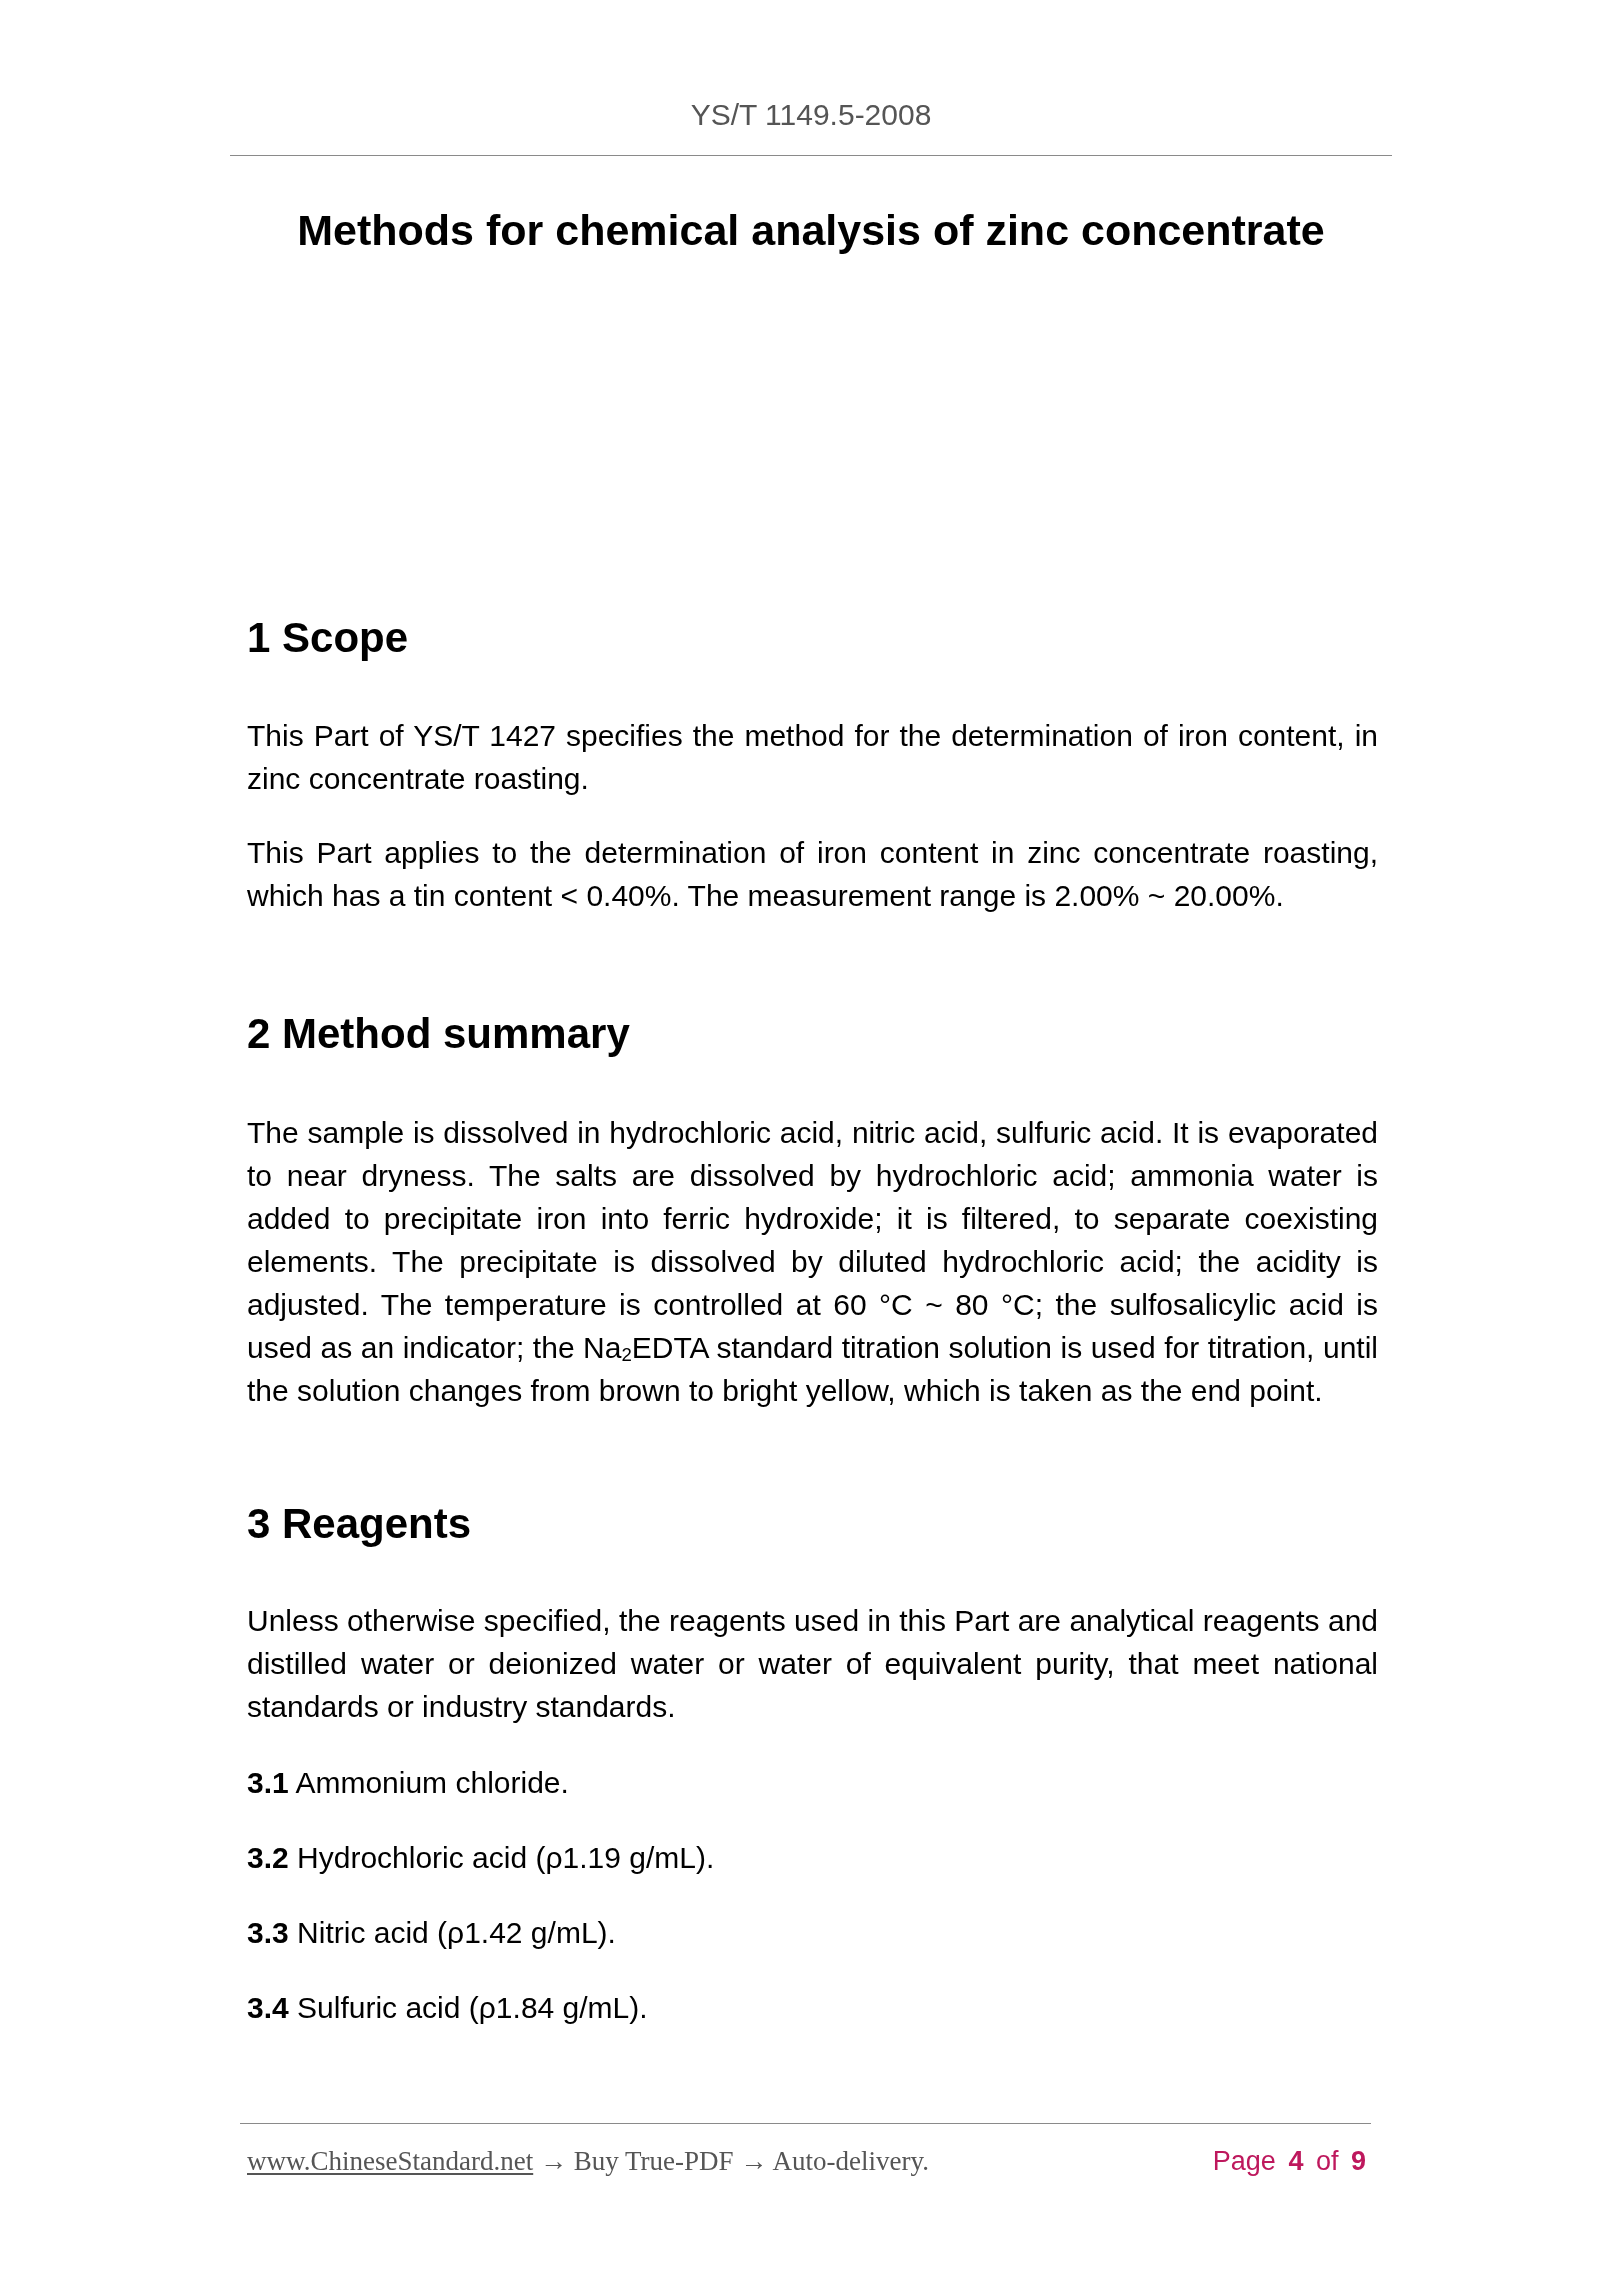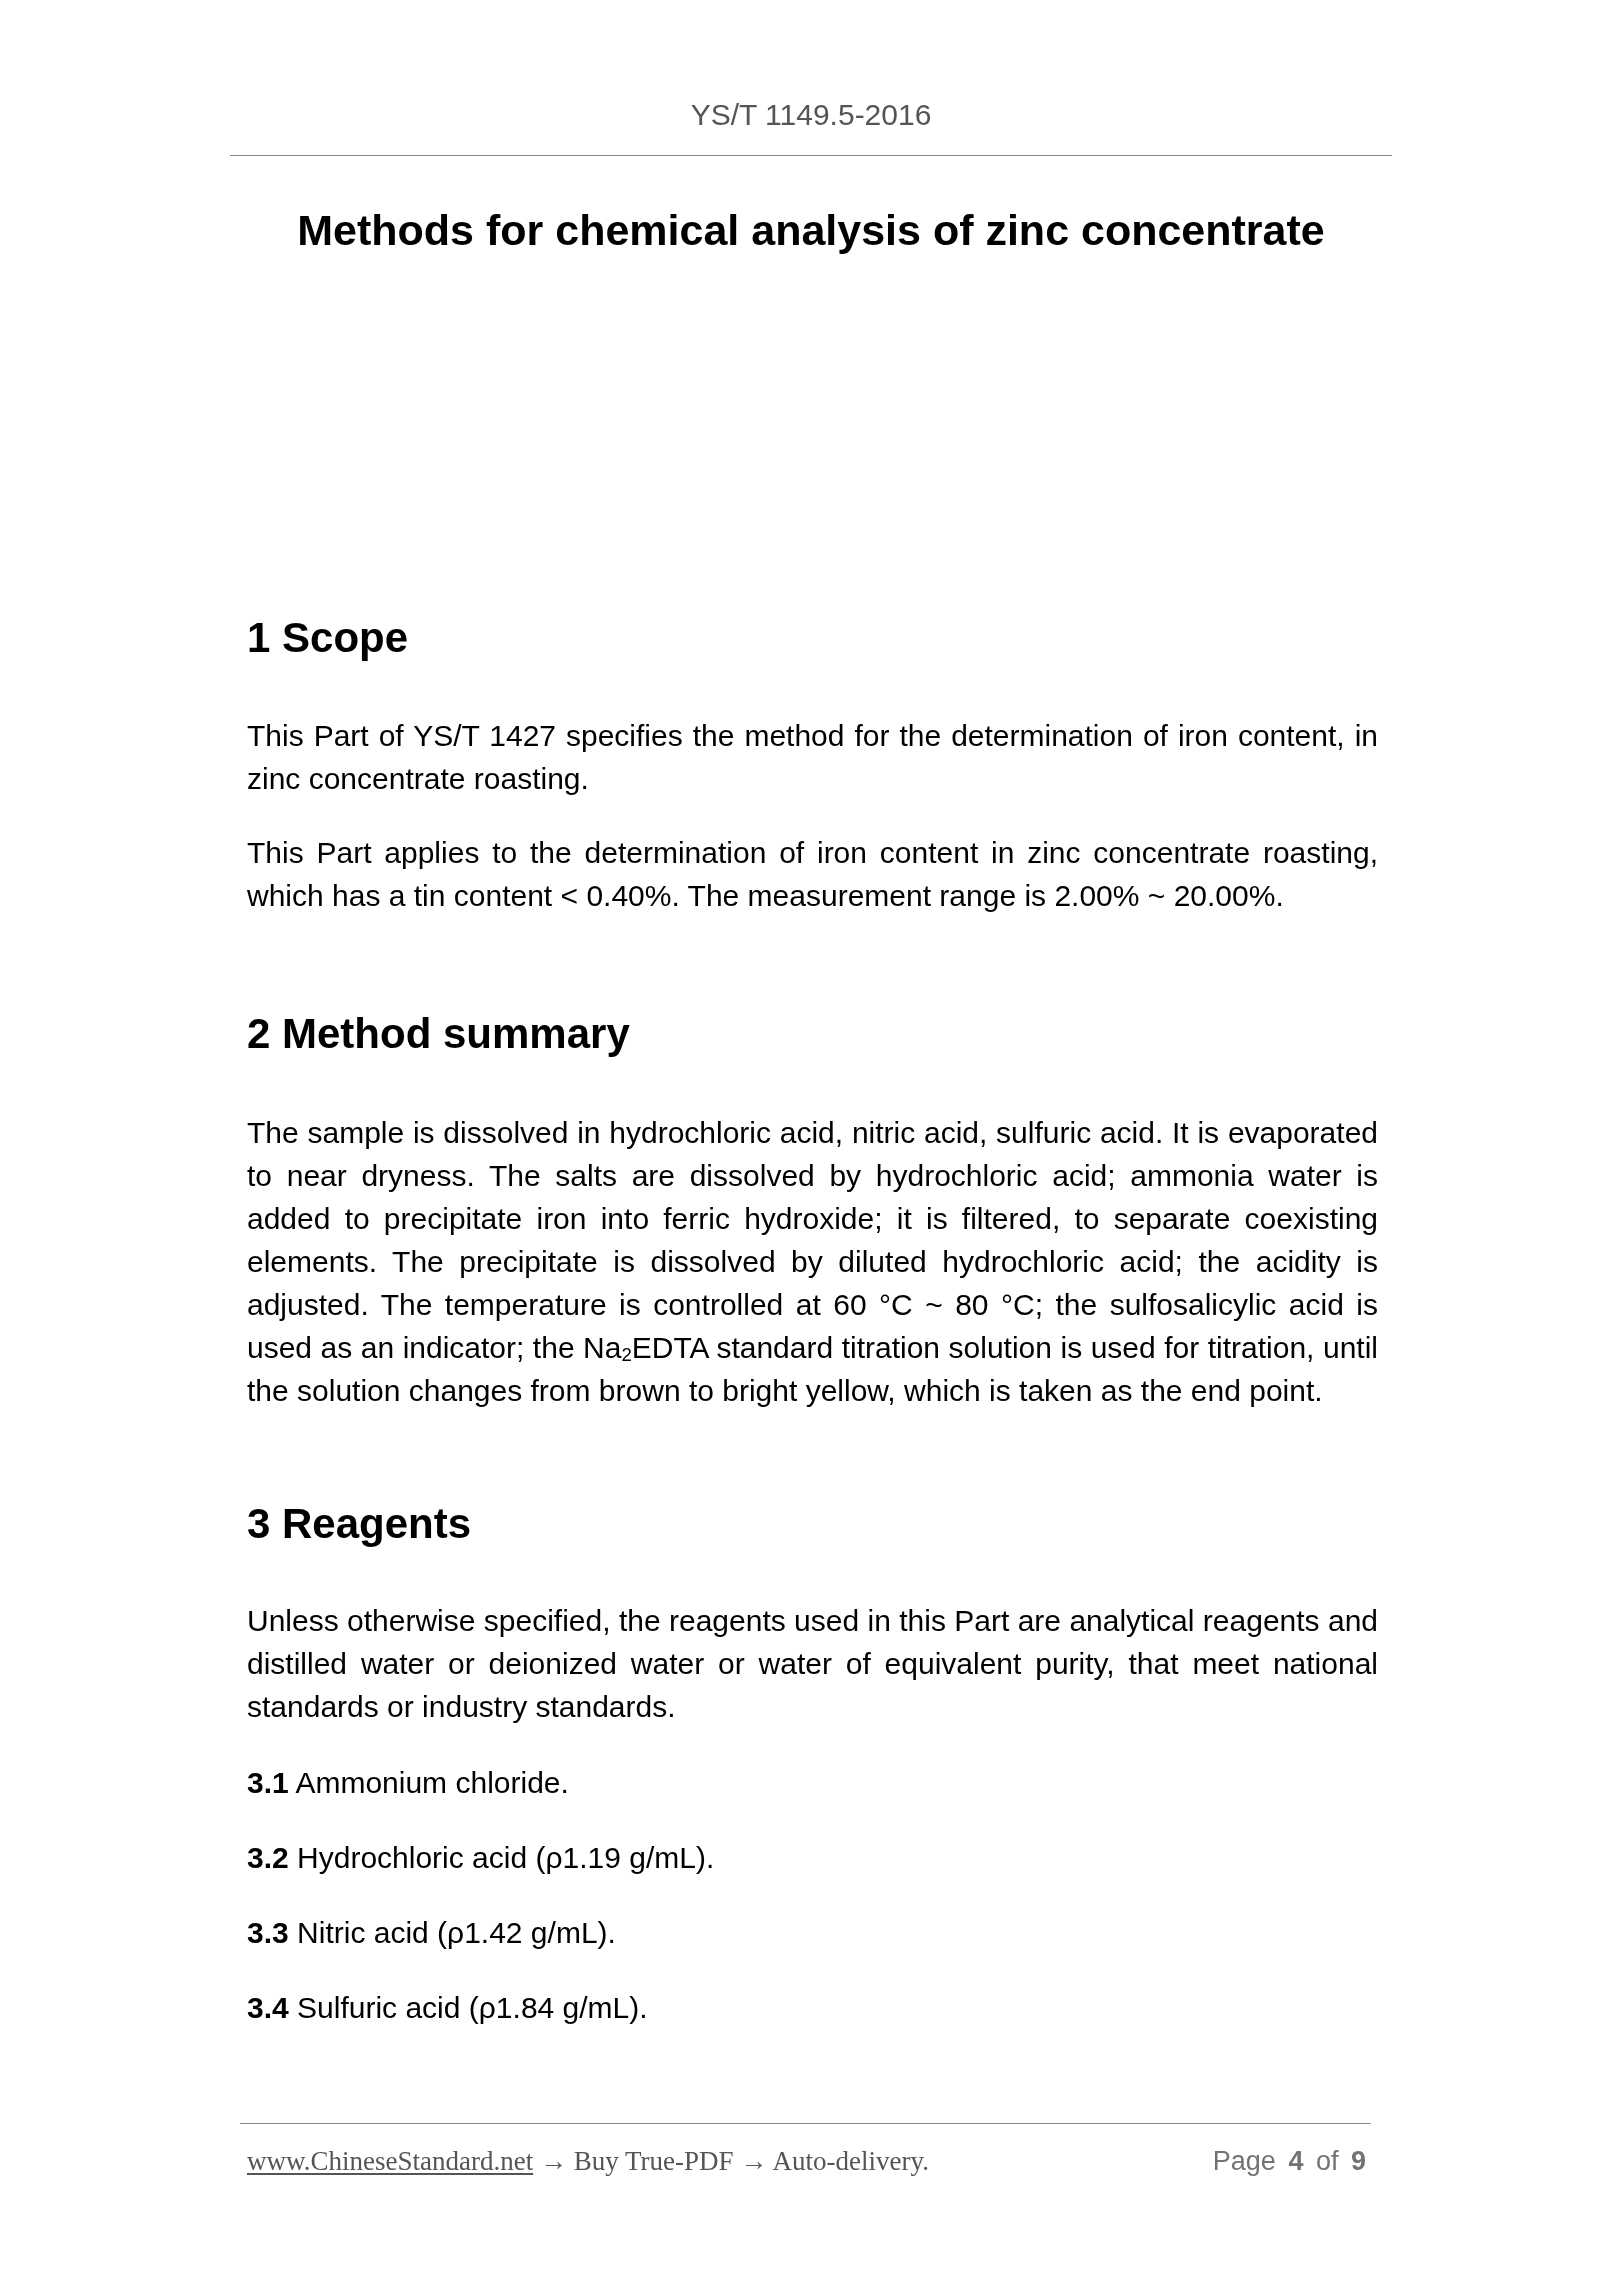--- a/index.html
+++ b/index.html
@@ -25,30 +25,30 @@
     text-align: justify; text-align-last: left;
   }
   .item { left: 247px; font-size: 30px; line-height: 43px; white-space: nowrap; }
   .item b { font-weight: bold; text-align: right; }
   .footer-rule { left: 240px; width: 1131px; top: 2123px; height: 0; border-top: 1.7px solid #8a8a8a; }
   .footer-left {
     left: 247px; top: 2145px; font-size: 27px; line-height: 33px; color: #555555; white-space: nowrap; font-family: Liberation Serif, serif;
   }
   .footer-left a { color: #555555; text-decoration: underline; text-underline-offset: 3.3px; }
   .footer-right {
-    left: 1084px; width: 282px; top: 2145px; font-size: 27px; line-height: 33px; color: #737373;
+    left: 1084px; width: 282px; top: 2145px; font-size: 27px; line-height: 33px; color: #be185d;
     text-align: right; white-space: nowrap; word-spacing: 5px;
   }
   .footer-right b { font-weight: bold; }
 </style>
 </head>
 <body>
 
 <div class="abs page-header">
-  <span>YS/T 1149.5-2016</span>
+  <span>YS/T 1149.5-2008</span>
 </div>
 <div class="abs header-rule"></div>
 
 <h1 class="abs doc-title" style="margin:0;">
   <span class="ln">Methods for chemical analysis of zinc concentrate</span>
 </h1>
 
 <h2 class="abs h1" style="margin:0; top:613px;">1 Scope</h2>
 <p class="abs para" style="margin:0; top:714px;">This Part of YS/T 1427 specifies the method for the determination of iron content, in zinc concentrate roasting.</p>
 <p class="abs para" style="margin:0; top:831px;">This Part applies to the determination of iron content in zinc concentrate roasting, which has a tin content &lt; 0.40%. The measurement range is 2.00% ~ 20.00%.</p>

